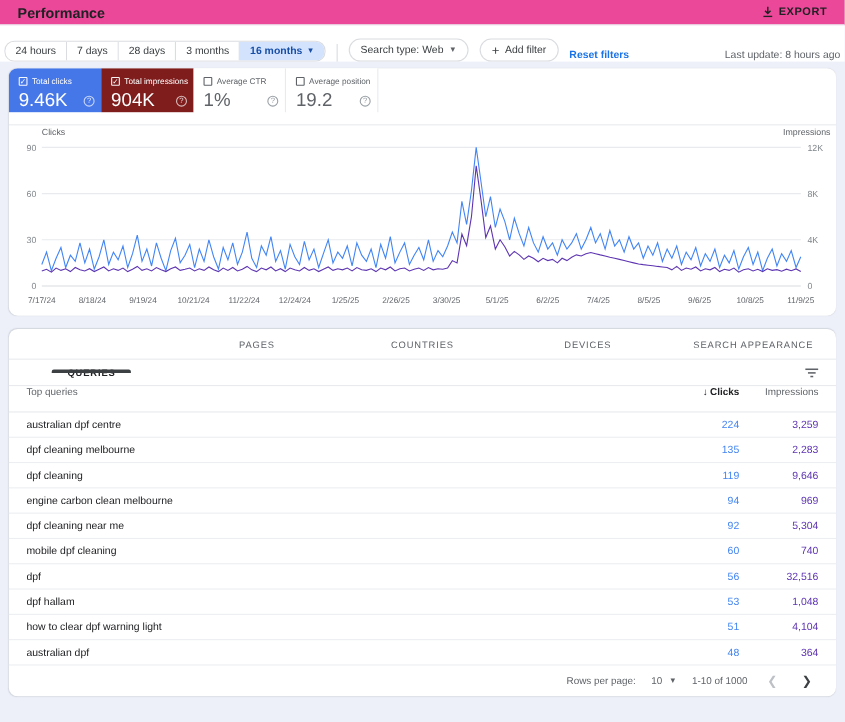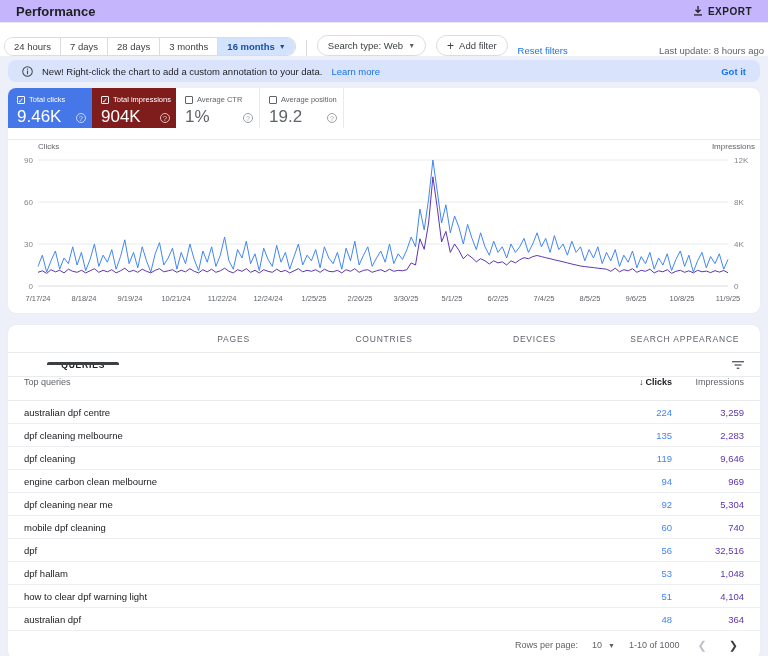--- a/index.html
+++ b/index.html
@@ -1,35 +1,35 @@
 <!DOCTYPE html>
 <html><head>
 <meta charset="utf-8">
 <style>
   * { margin:0; padding:0; box-sizing:border-box; }
   html,body { width:768px; height:656px; }
   body { font-family:"Liberation Sans", sans-serif; background:#edf0f9; color:#202124; overflow:hidden; }
   .page { width:768px; height:656px; position:relative; }
 
   
-  .topbar { background:#c4b5fd; height:23px; display:flex; align-items:center; padding:0 16px; border-bottom:1px solid #e8eaed; }
+  .topbar { background:#ec4899; height:23px; display:flex; align-items:center; padding:0 16px; border-bottom:1px solid #e8eaed; }
   .title { font-size:13px; font-weight:700; color:#202124; }
   .export { margin-left:auto; display:flex; align-items:center; gap:5px; font-size:10px; font-weight:700; letter-spacing:.5px; color:#202124; cursor:pointer; }
 
   
   .filterbar { background:#fff; height:33px; display:flex; align-items:flex-end; padding:0 4px; gap:10px; }
   .segmented { display:flex; border:1px solid #dadce0; border-radius:9px; overflow:hidden; height:19px; }
   .seg { font-size:9.5px; color:#3c4043; padding:0 9px; display:flex; align-items:center; gap:4px; border-right:1px solid #dadce0; background:#fff; cursor:pointer; white-space:nowrap; }
   .seg:last-child { border-right:none; }
   .seg.sel { background:#d3e3fd; color:#174ea6; font-weight:700; }
   .caret { font-size:7px; color:#5f6368; }
   .seg.sel .caret { color:#174ea6; }
   .vsep { width:1px; height:16px; background:#dadce0; }
   .chip { display:flex; align-items:center; gap:5px; border:1px solid #dadce0; background:#fff; border-radius:11px; height:21px; padding:0 10px; font-size:9.5px; color:#3c4043; cursor:pointer; white-space:nowrap; font-family:inherit; }
-  .reset { font-size:9.5px; color:#1a73e8; font-weight:400; text-decoration:none; cursor:pointer; white-space:nowrap; }
+  .reset { font-size:9.5px; color:#1a73e8; font-weight:700; text-decoration:none; cursor:pointer; white-space:nowrap; }
   .last-update { margin-left:auto; font-size:9.5px; color:#5f6368; white-space:nowrap; }
 
   
   .banner { margin:4px 8px 0 8px; background:#d9e3fc; border-radius:8px; height:22px; display:flex; align-items:center; padding:0 14px; gap:9px; }
   .banner .btext { font-size:9.5px; color:#1f1f1f; }
   .banner a.learn { font-size:9.5px; color:#1a73e8; text-decoration:none; cursor:pointer; }
   .banner .gotit { margin-left:auto; font-size:9.5px; font-weight:700; color:#1a73e8; cursor:pointer; }
 
   
   .card { background:#fff; border-radius:8px; margin:6px 8px 0 8px; box-shadow:0 0 1px rgba(60,64,67,.15); }
@@ -115,30 +115,20 @@
       <span class="caret">▼</span>
     </button>
     <button class="chip">
       <span style="font-size:12px;color:#3c4043;">+</span>
       <span>Add filter</span>
     </button>
     <a class="reset">Reset filters</a>
     <div class="last-update">Last update: 8 hours ago</div>
   </div>
 
-  <div class="banner">
-    <svg width="11" height="11" viewBox="0 0 12 12">
-        <circle cx="6" cy="6" r="5.2" fill="none" stroke="#444746" stroke-width="1.1"></circle>
-        <rect x="5.4" y="5" width="1.2" height="4" fill="#444746"></rect>
-        <rect x="5.4" y="2.8" width="1.2" height="1.2" fill="#444746"></rect>
-      </svg>
-    <span class="btext">New! Right-click the chart to add a custom annotation to your data.</span>
-    <a class="learn">Learn more</a>
-    <span class="gotit">Got it</span>
-  </div>
 
   <div class="card chart-card">
     <div class="metrics" id="metrics">
         <div class="metric checked" style="background: rgb(70, 119, 232);">
           <div class="mlabel-row">
             <span class="cb">✓</span>
             <span class="mlabel">Total clicks</span>
           </div>
           <div class="mvalue">9.46K</div>
           <span class="help">?</span>

